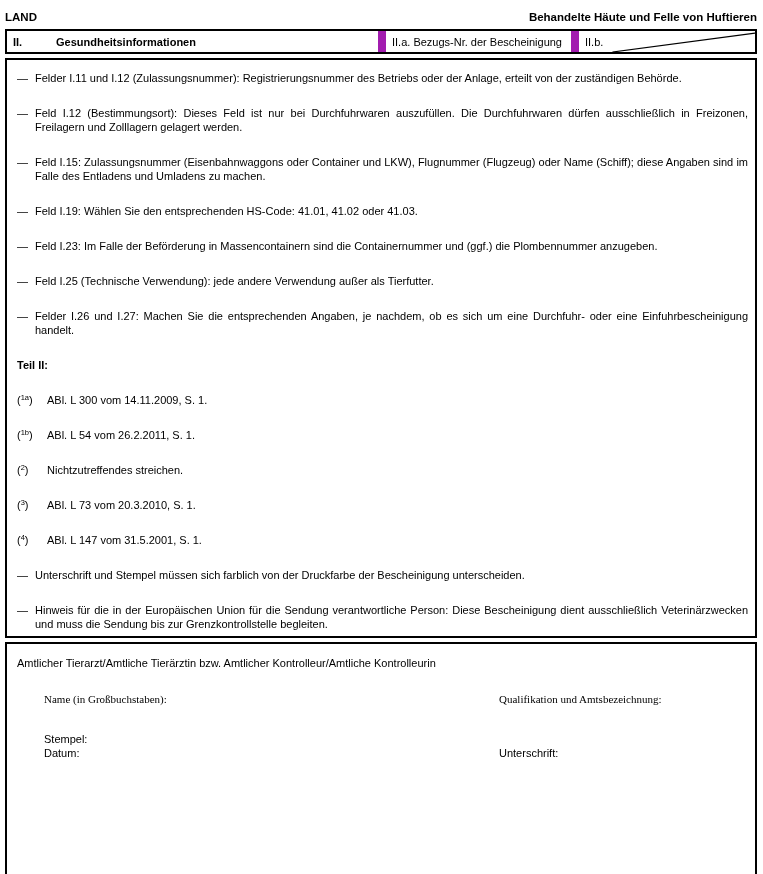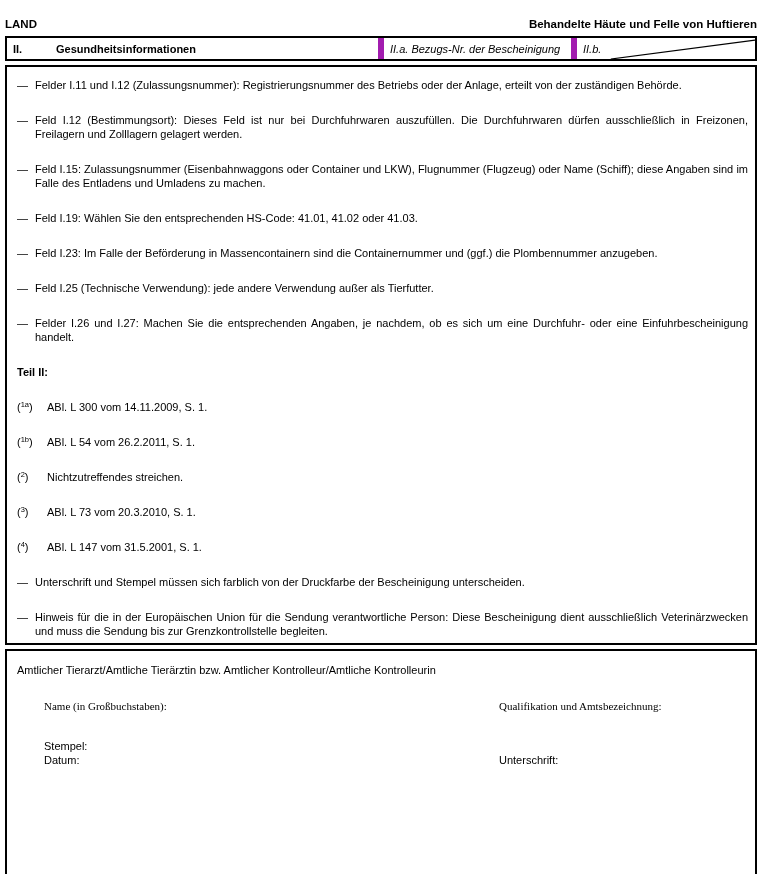--- a/index.html
+++ b/index.html
@@ -8,36 +8,36 @@
     width: 763px; height: 874px;
     padding: 4px 6px 0 5px;
     font-family: "Liberation Sans", "DejaVu Sans", sans-serif;
     font-size: 11px; line-height: 14px; color: #000;
     -webkit-font-smoothing: antialiased;
   }
 
   .top-header {
     display: flex; justify-content: space-between; align-items: baseline;
     font-weight: bold; font-size: 11.5px;
-    margin: 13px 0 5px 0;
+    margin: 6px 0 5px 0;
   }
 
   .header-table {
     display: grid;
     grid-template-columns: 371px 193px 1fr;
     border: 2px solid #000;
     height: 25px;
   }
   .header-table .cell {
     display: flex; align-items: center;
     padding: 4px 6px;
     position: relative;
     overflow: hidden;
   }
-  .header-table .cell + .cell { border-left: 6px solid #a21caf; font-style: italic; }
+  .header-table .cell + .cell { border-left: 8px solid #a21caf; }
   .cell-part { font-weight: bold; }
   .part-no { display: inline-block; width: 43px; flex: 0 0 43px; }
   .iib-cell .diag {
     position: absolute; inset: 0; width: 100%; height: 100%;
   }
   .iib-label { position: relative; z-index: 1; background: transparent; }
 
   .gap { height: 4px; }
 
   .notes-box {

